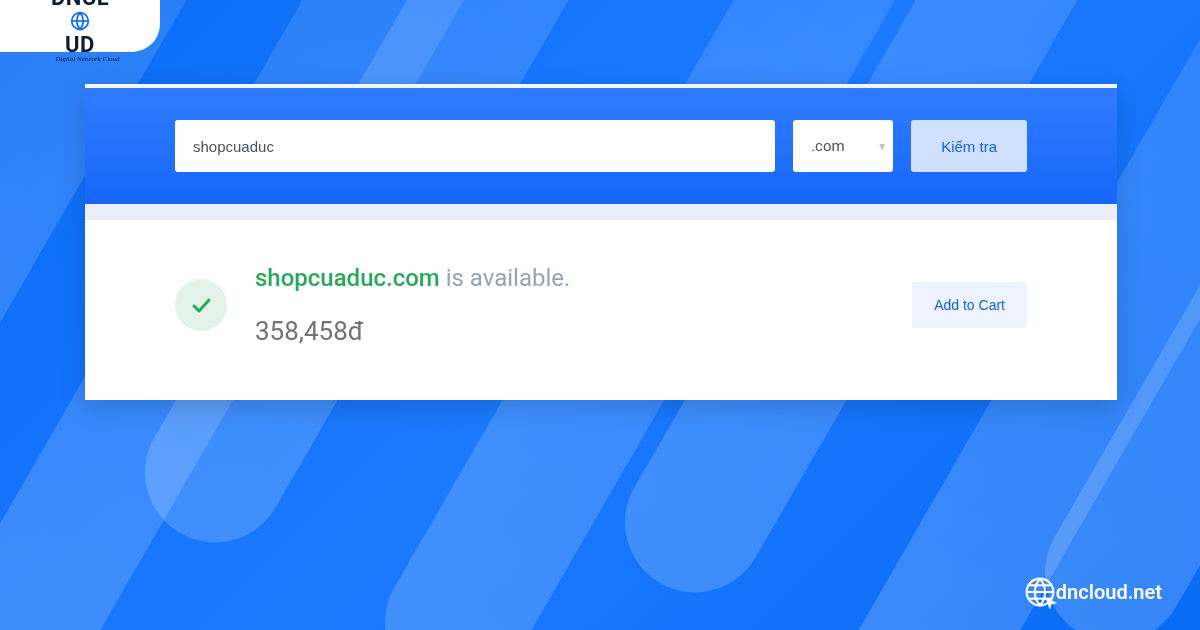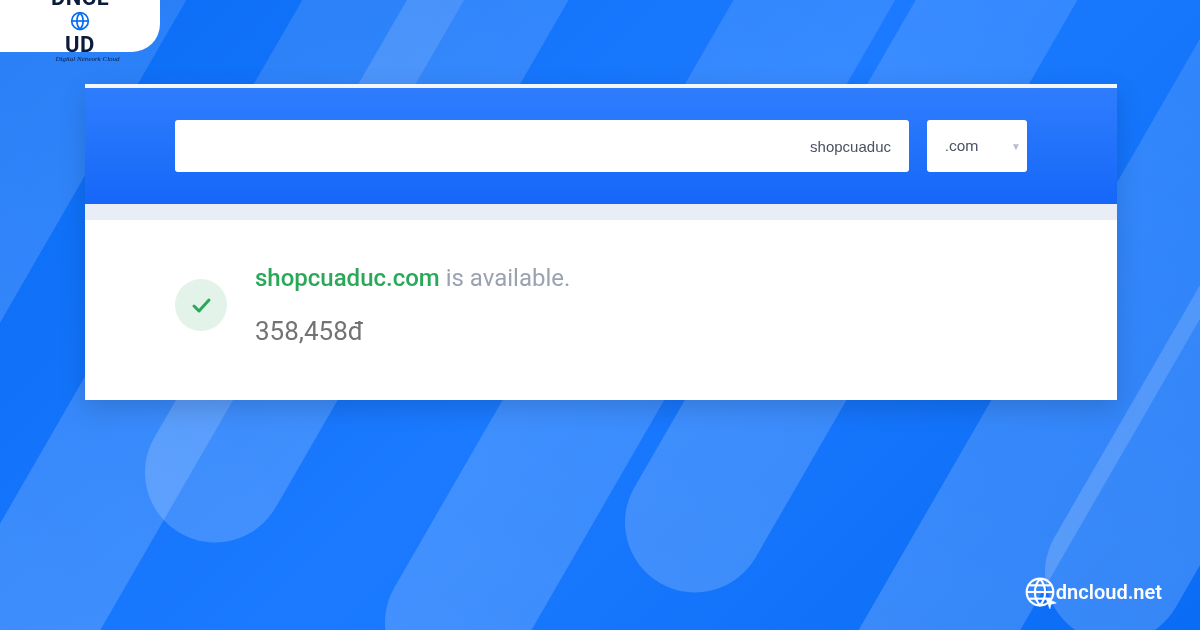--- a/index.html
+++ b/index.html
@@ -96,21 +96,20 @@
     .domain-input {
       flex: 1;
       height: 52px;
       border: none;
       border-radius: 3px;
       background: #fff;
       padding: 8px 18px;
       font-size: 15px;
       color: #4a5160;
       outline: none;
-      text-align: right;
     }
     .tld-select {
       width: 100px;
       height: 52px;
       background: #fff;
       border-radius: 3px;
       display: flex;
       align-items: center;
       padding: 0 6px 0 18px;
       font-size: 15px;
@@ -236,37 +235,39 @@
 
 <div class="card">
   <div class="card-top-border"></div>
 
   <div class="search-bar">
     <input class="domain-input" type="text" value="shopcuaduc" style="">
     <div class="tld-select">
       <span>.com</span>
       <span class="caret">▼</span>
     </div>
+    <button class="check-button">Kiểm tra</button>
   </div>
 
   <div class="result-gap"></div>
 
   <div class="result-panel">
     <div class="check-circle">
       <svg width="24" height="24" viewBox="0 0 24 24" fill="none" stroke-width="3" stroke-linecap="round" stroke-linejoin="round">
         <polyline points="5 13 10 18 20 7"></polyline>
       </svg>
     </div>
     <div class="result-text">
       <div class="result-line">
         <span class="result-domain">shopcuaduc.com</span>
         <span>is available.</span>
       </div>
       <div class="result-price">358,458đ</div>
     </div>
+    <button class="add-cart-button">Add to Cart</button>
   </div>
 </div>
 
 <div class="footer-brand">
   <span class="globe-cursor">
     <svg width="32" height="32" viewBox="0 0 24 24" fill="none" stroke-width="1.6">
       <circle cx="12" cy="12" r="10"></circle>
       <path d="M2 12h20"></path>
       <path d="M12 2a15 15 0 0 1 0 20a15 15 0 0 1 0-20"></path>
       <path d="M4 7h16"></path>

